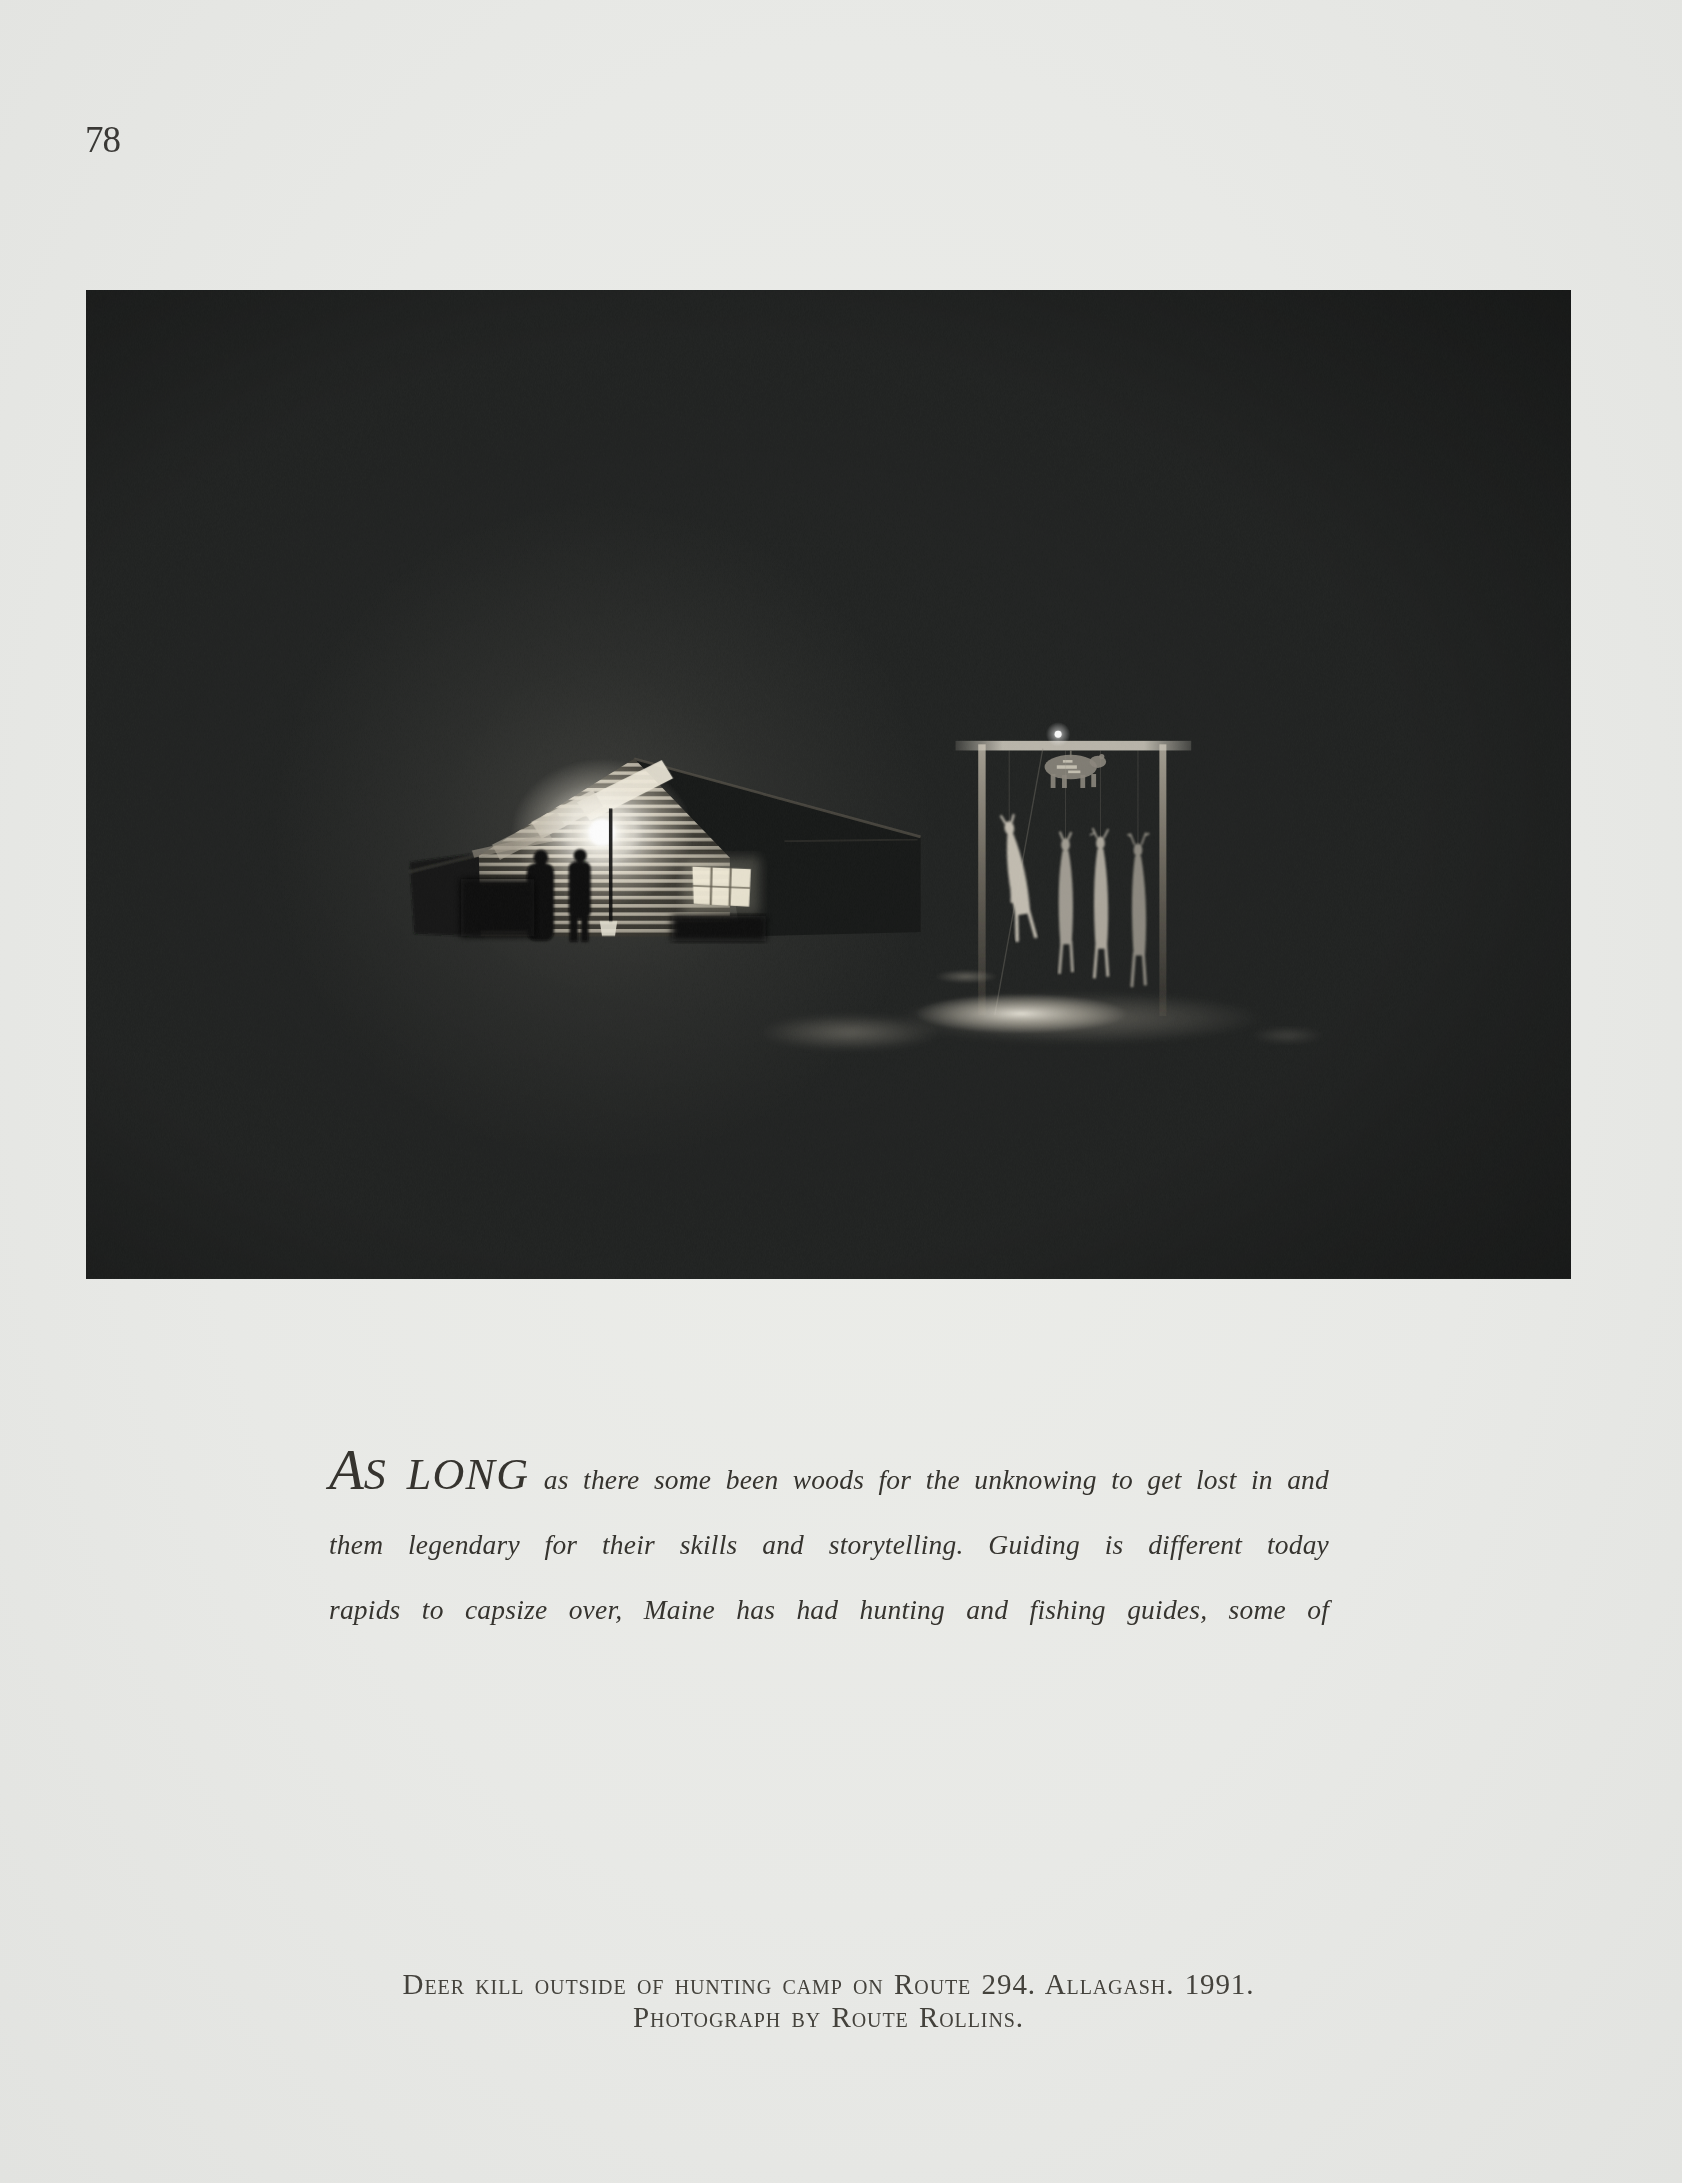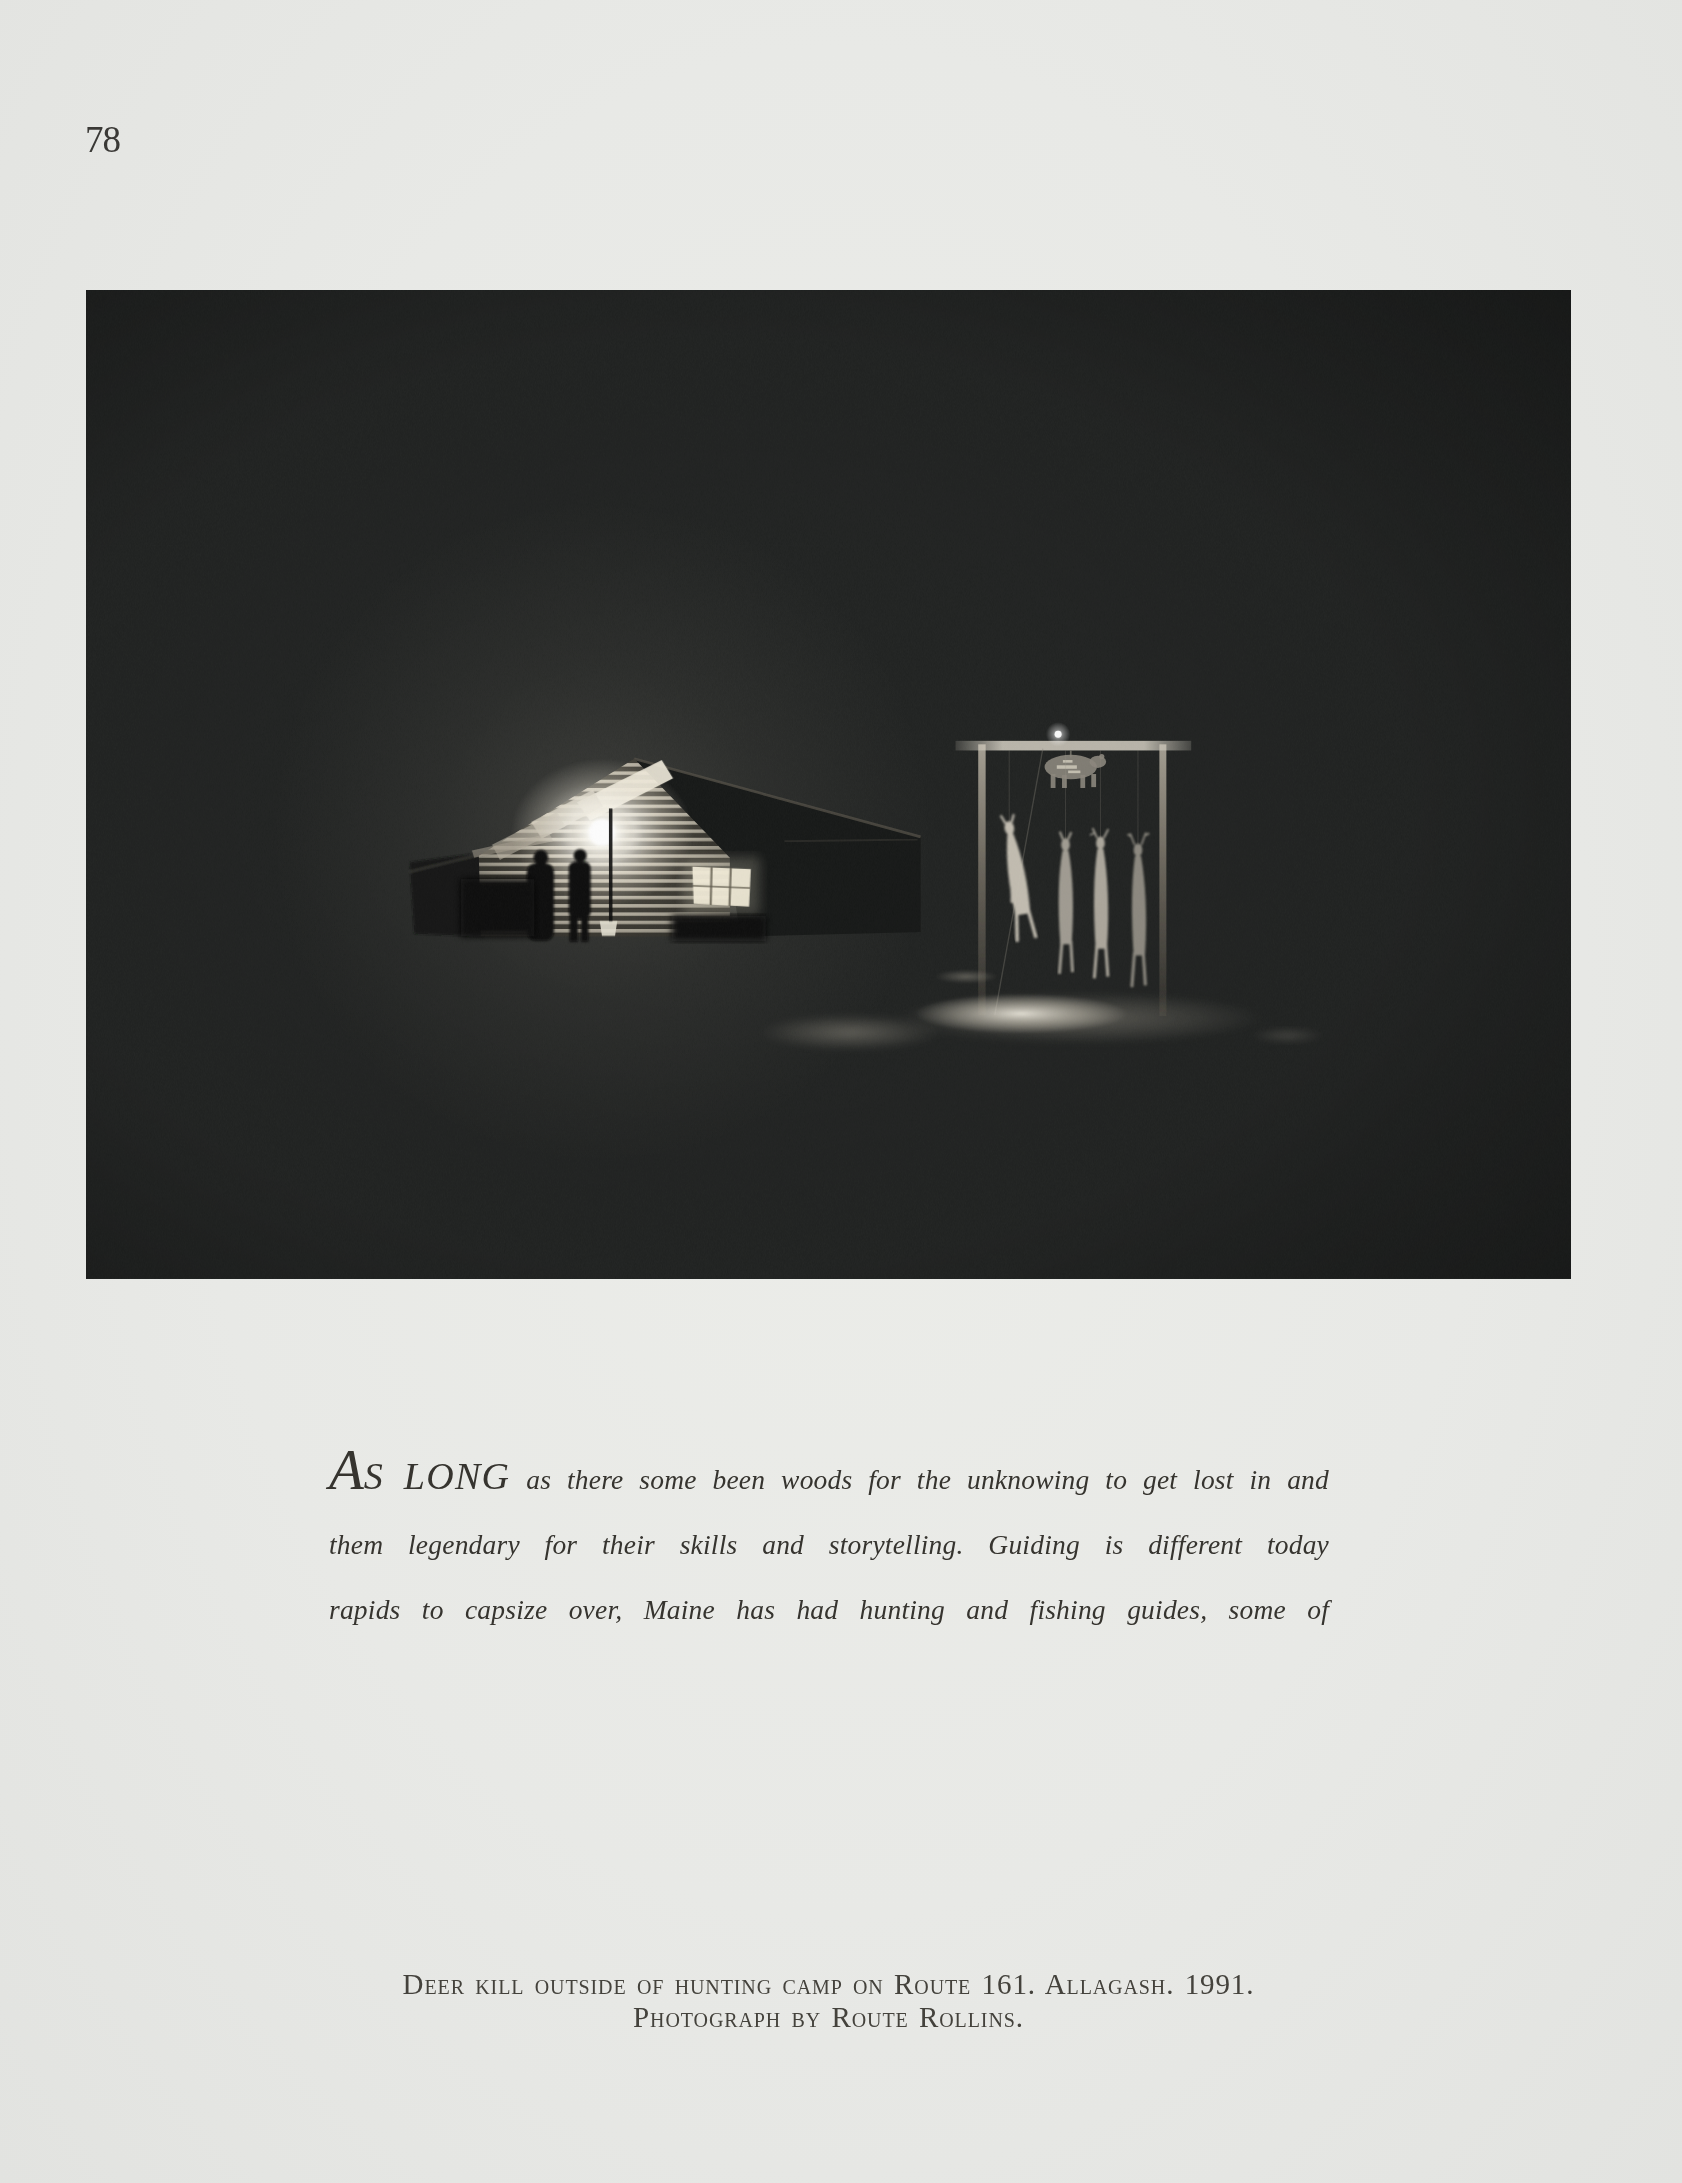--- a/index.html
+++ b/index.html
@@ -26,21 +26,21 @@
   .essay{
     position:absolute;left:329px;top:1437px;width:1000px;
     font-style:italic;
     font-size:27.5px;line-height:65px;
     color:#36342f;
     letter-spacing:0.2px;
   }
   .essay-line{width:1000px;}
   .essay-line.justify{text-align:justify;text-align-last:justify;}
   .dropcap{font-size:57px;letter-spacing:0;}
-  .leadcaps{font-size:38px;letter-spacing:1.3px;font-style:italic;}
+  .leadcaps{font-size:44px;letter-spacing:1.3px;font-style:italic;}
   .caption{
     position:absolute;left:86px;top:1968px;width:1485px;
     text-align:center;
     font-variant:small-caps;
     font-size:29px;line-height:33px;
     letter-spacing:0.9px;word-spacing:2.2px;
     color:#44423c;
   }
 </style>
 </head>
@@ -265,18 +265,18 @@
     </svg>
   </figure>
 
   <div class="essay">
     <div class="essay-line justify"><span class="dropcap">A</span><span class="leadcaps">S LONG</span><span> as there some been woods for the unknowing to get lost in and</span></div>
     <div class="essay-line justify">them legendary for their skills and storytelling. Guiding is different today</div>
     <div class="essay-line justify">rapids to capsize over, Maine has had hunting and fishing guides, some of</div>
   </div>
 
   <div class="caption">
-    <div>Deer kill outside of hunting camp on Route 161. Allagash. 1991.</div>
+    <div>Deer kill outside of hunting camp on Route 294. Allagash. 1991.</div>
     <div>Photograph by Route Rollins.</div>
   </div>
 
 </div>
 
 
 </body></html>

